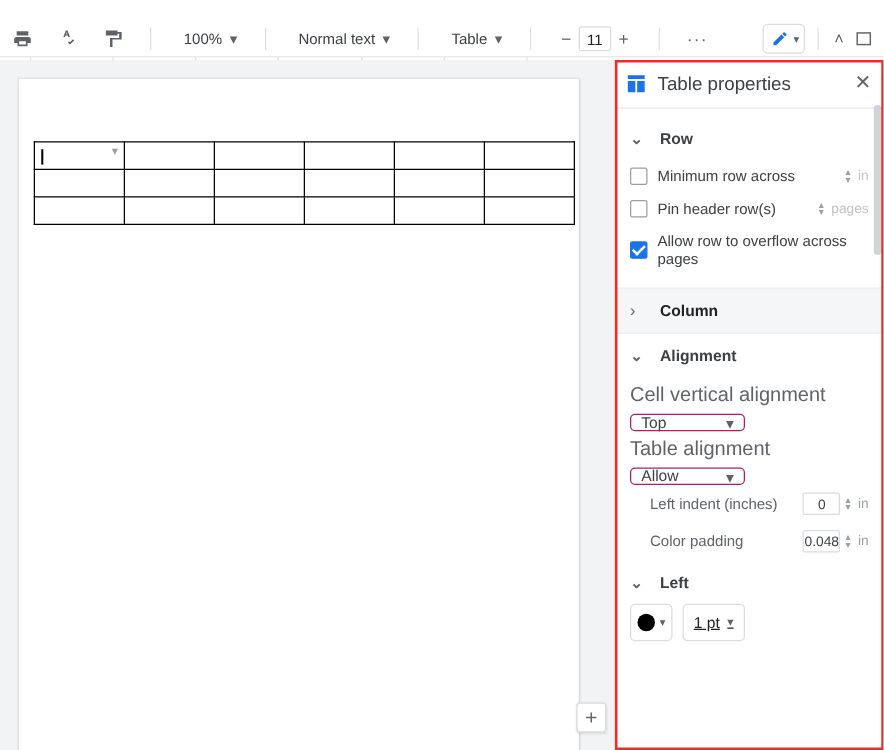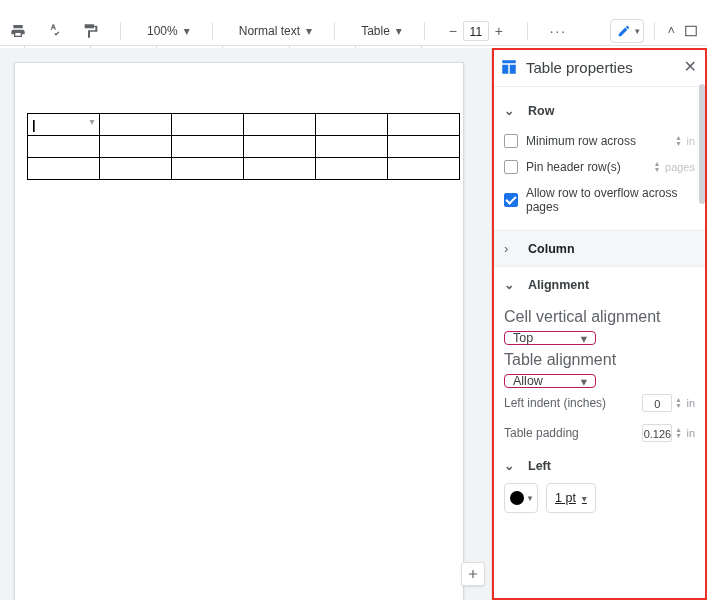--- a/index.html
+++ b/index.html
@@ -64,21 +64,21 @@
   .opt .spacer { flex: 1; }
   .stepper { display: flex; align-items: center; gap: 4px; color: #9aa0a6; font-size: 11px; }
   .stepper .numin { width: 30px; height: 18px; border: 1px solid #dadce0; border-radius: 2px; text-align: center; font-size: 11px; line-height: 18px; color: #3c4043; }
   .stepper .arrows { display:flex; flex-direction:column; line-height:6px; font-size:8px; color:#9aa0a6; cursor:pointer; }
   .stepper .unit { color:#9aa0a6; margin-left:2px; }
   .stepper.dis, .stepper.dis .unit { color:#c0c3c7; }
 
   .lbl { font-size: 16px; color: #5f6368; margin: 6px 0 4px; }
   .sel { display: inline-flex; align-items: center; border: 1px solid #be185d; border-radius: 4px; height: 14px; padding: 0 8px; font-size: 12.5px; color: #3c4043; cursor: pointer; min-width: 92px; justify-content: space-between; }
   .sel .sdrop { color: #5f6368; margin-left: 10px; }
-  .rowfield { display: flex; align-items: center; justify-content: space-between; padding: 6px 0; font-size: 12px; color: #5f6368; }
+  .rowfield { display: flex; align-items: center; justify-content: space-between; padding: 6px 0; font-size: 12px; color: #5f6368; margin-left: 16px; }
 
   .border-row { display: flex; gap: 8px; align-items: center; }
   .color-sw { width: 34px; height: 30px; border:1px solid #dadce0; border-radius:4px; display:flex; align-items:center; justify-content:center; gap:4px; cursor:pointer; }
   .circle { width: 14px; height: 14px; border-radius: 50%; background:#000; }
   .ptsel { height:30px; border:1px solid #dadce0; border-radius:4px; display:flex; align-items:center; padding:12px 8px; font-size:12.5px; cursor:pointer;text-decoration:underline; }
 
   .scrollbar-fake { position:absolute; right:2px; top:36px; width:6px; height:120px; background:#d0d3d7; border-radius:3px; }
 </style>
 </head>
 <body>
@@ -357,23 +357,23 @@
           <span class="stepper">
               <span class="numin">0</span>
               <span class="arrows">
                 <span>▴</span>
                 <span>▾</span>
               </span>
               <span class="unit">in</span>
             </span>
         </div>
         <div class="rowfield">
-          <span>Table padding</span>
+          <span>Color padding</span>
           <span class="stepper">
-              <span class="numin">0.126</span>
+              <span class="numin">0.048</span>
               <span class="arrows">
                 <span>▴</span>
                 <span>▾</span>
               </span>
               <span class="unit">in</span>
             </span>
         </div>
 
         
         <div class="psection-h">

